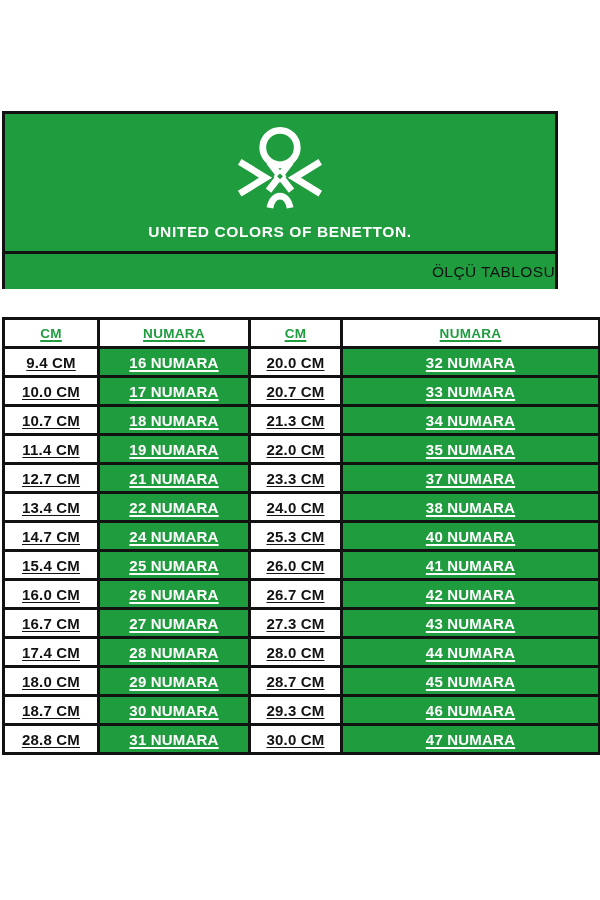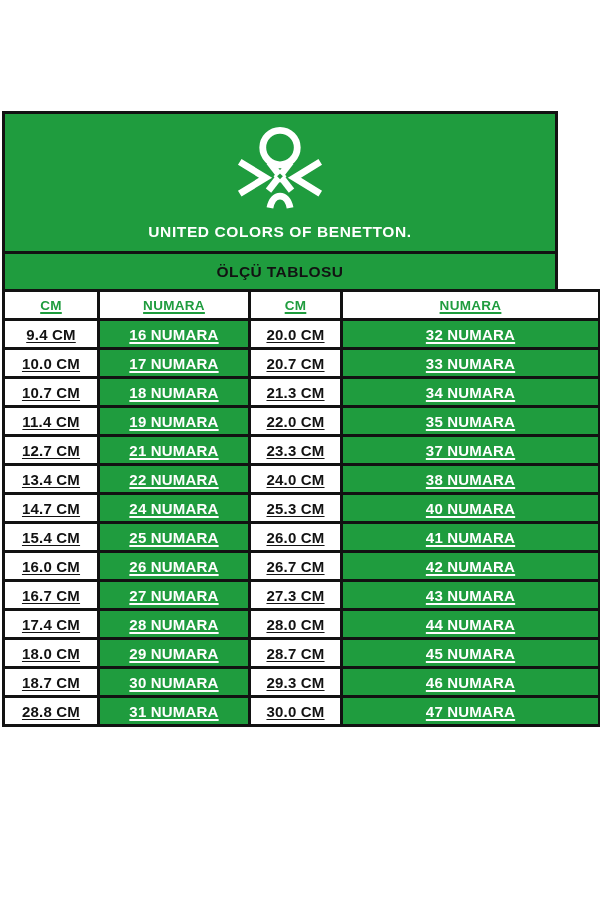--- a/index.html
+++ b/index.html
@@ -24,28 +24,29 @@
   .logo-svg{width:88px;height:92px;display:block;margin-top:2px;}
   .wordmark{
     color:#fff;font-weight:bold;font-size:15.5px;letter-spacing:.6px;
     margin-top:5px;white-space:nowrap;
   }
 
   
   .banner{
     box-sizing:border-box;height:35px;background:var(--green);
     border-left:3px solid var(--ink);border-right:3px solid var(--ink);
-    display:flex;align-items:center;justify-content:center;
-    color:var(--ink);font-weight:bold;font-size:15.5px;letter-spacing:.4px;
+    display:flex;align-items:center;justify-content:flex-end;
+    color:var(--ink);font-weight:normal;font-size:15.5px;letter-spacing:.4px;
   }
 
   
   table.size-table{
     width:596px;border-collapse:collapse;table-layout:fixed;
     font-weight:bold;
+    margin-top:28px;
   }
   col.c1{width:95px;}col.c2{width:151px;}col.c3{width:92px;}col.c4{width:258px;}
   .size-table th,.size-table td{
     border:3px solid var(--ink);text-align:center;vertical-align:middle;padding:0;
   }
   .size-table thead th{
     height:26px;background:#fff;color:var(--green);font-size:13.5px;
     text-decoration:underline;text-decoration-thickness:1.5px;text-underline-offset:2px;
     letter-spacing:.3px;
   }

